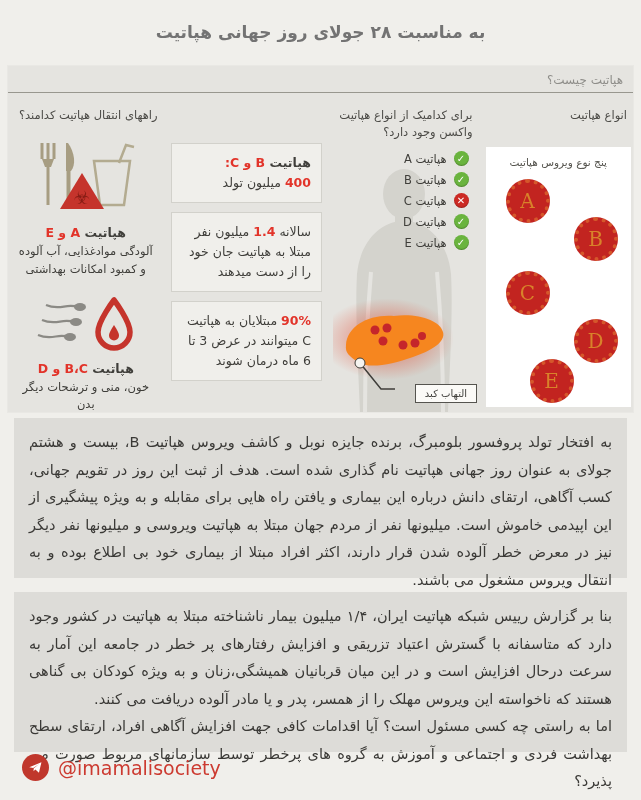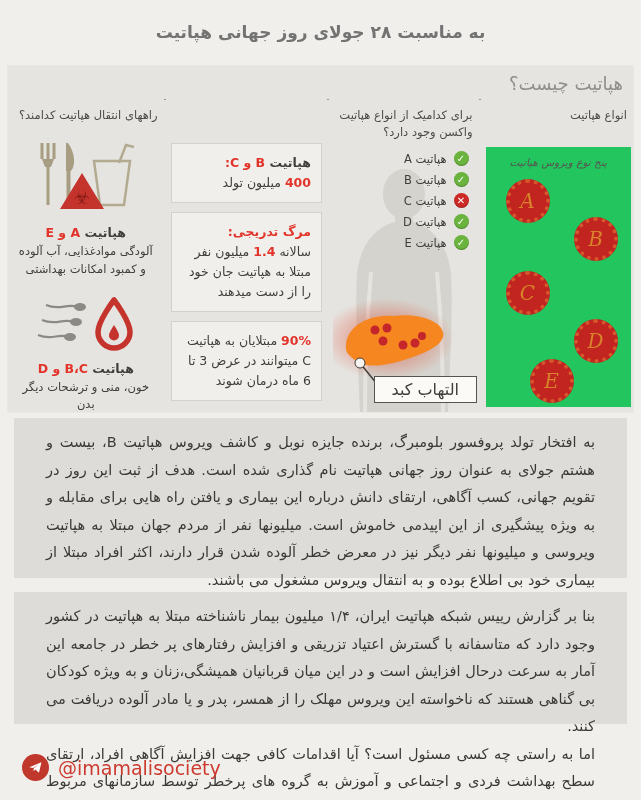--- a/index.html
+++ b/index.html
@@ -15,42 +15,41 @@
     text-align:center;direction:rtl;
     color:#737373;font-size:17px;font-weight:bold;letter-spacing:.2px;
   }
   
   .panel{
     position:absolute;left:8px;top:66px;width:625px;height:346px;
     background:#e5e4e0;box-shadow:0 0 0 1px #e9e8e4;
   }
   .panel-heading{
     direction:rtl;text-align:right;
-    padding:7px 10px 5px;color:#8f8e8a;font-size:18px;
+    padding:7px 10px 5px;color:#8f8e8a;font-size:12px;
     border-bottom:1px solid #98978f;
   }
   .cols{
     position:absolute;top:33px;bottom:0;left:0;right:0;
     display:flex;flex-direction:row-reverse;gap:2px;
   }
   .col{position:relative;background:#e5e4e0;}
   .col-types{width:153px;}
   .col-vaccine{width:150px;}
   .col-stats{width:162px;}
   .col-trans{width:156px;}
   .col-header{
     direction:rtl;
     font-size:11.5px;color:#4c4b47;line-height:1.45;
     padding:8px 6px 2px;min-height:36px;
   }
   
   .virus-panel{
     position:absolute;left:5px;right:2px;top:48px;height:260px;
-    background:#22c55e;
-    font-style:italic;
+    background:#ffffff;
   }
   .virus-panel-title{
     direction:rtl;text-align:center;font-size:10.5px;color:#56554f;padding-top:9px;
   }
   .virus{
     position:absolute;width:36px;height:36px;border-radius:50%;
     background:#c22420;border:4px dotted #d5572b;
     display:flex;align-items:center;justify-content:center;
     color:#d8822a;font-family:"DejaVu Serif", serif;font-size:20px;
   }
@@ -73,21 +72,21 @@
   .liver-zone{position:absolute;left:4px;top:206px;width:146px;height:104px;}
   .liver-glow{
     position:absolute;left:0;top:-6px;width:120px;height:80px;
     background:radial-gradient(ellipse at 45% 50%, rgba(224,58,32,.55) 0%, rgba(224,58,32,.25) 45%, rgba(224,58,32,0) 72%);
   }
   .liver-svg{position:absolute;left:6px;top:2px;}
   .liver-connector{position:absolute;left:0;top:0;}
   .liver-callout{
     position:absolute;right:2px;bottom:6px;
     background:#fbfaf7;border:1px solid #55544f;
-    padding:3px 17px;font-size:16px;color:#3f3e3a;direction:rtl;white-space:nowrap;
+    padding:3px 9px;font-size:10px;color:#3f3e3a;direction:rtl;white-space:nowrap;
   }
   
   .stats-wrap{position:absolute;top:44px;left:5px;right:5px;}
   .stat-box{
     background:#f0efeb;border:1px solid #d2d1cb;
     direction:rtl;text-align:right;
     padding:9px 10px;margin-bottom:9px;
     font-size:12.5px;line-height:1.6;color:#3f3e3a;
   }
   .stat-title{font-weight:bold;}
@@ -96,25 +95,25 @@
   .trans-wrap{position:absolute;top:40px;left:4px;right:4px;direction:rtl;text-align:center;}
   .trans-item1{margin-bottom:16px;}
   .trans-label{font-size:12.5px;font-weight:bold;color:#3f3e3a;margin-top:2px;}
   .trans-desc{font-size:11.5px;color:#3f3e3a;line-height:1.55;margin-top:3px;padding:0 4px;}
   
   .textblock{
     position:absolute;left:14px;right:14px;
     background:#dddcd8;
     direction:rtl;text-align:justify;
     font-size:14.5px;line-height:1.9;color:#3a3936;
-    padding:11px 32px;box-sizing:border-box;
+    padding:11px 15px;box-sizing:border-box;
   }
   .textblock p{margin:0;}
   .tb1{top:418px;height:160px;}
-  .tb2{top:592px;height:132px;}
+  .tb2{top:592px;height:160px;}
   
   .footer{position:absolute;left:22px;top:754px;display:flex;align-items:center;gap:9px;}
   .tg-circle{
     width:27px;height:27px;border-radius:50%;background:#c0372c;
     display:flex;align-items:center;justify-content:center;
   }
   .handle{color:#cc3a30;font-size:19px;}
 </style>
 </head>
 <body>
@@ -205,21 +204,20 @@
       <div class="stats-wrap">
         <div class="stat-box">
           <div class="stat-title">
             <span>هپاتیت </span><span class="red">B و C:</span>
           </div>
           <div>
             <span class="red">400</span><span> میلیون تولد</span>
           </div>
         </div>
         <div class="stat-box">
-          <div class="stat-title red">مرگ تدریجی:</div>
           <div>
             <span>سالانه </span><span class="red">1.4</span><span> میلیون نفر مبتلا به هپاتیت جان خود را از دست میدهند</span>
           </div>
         </div>
         <div class="stat-box">
           <div>
             <span class="red">90%</span><span> مبتلایان به هپاتیت C میتوانند در عرض 3 تا 6 ماه درمان شوند</span>
           </div>
         </div>
       </div>

